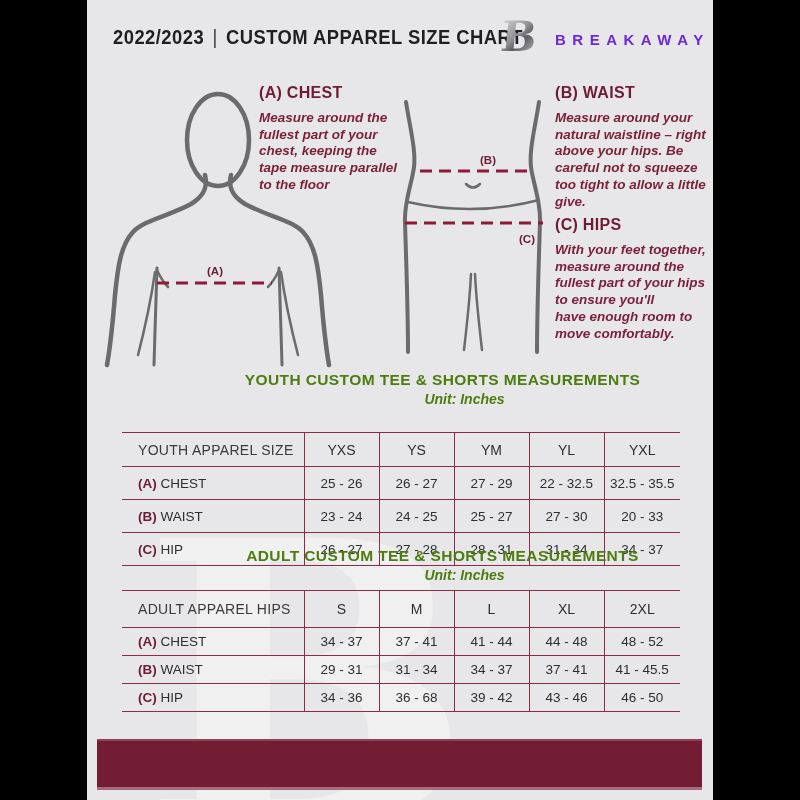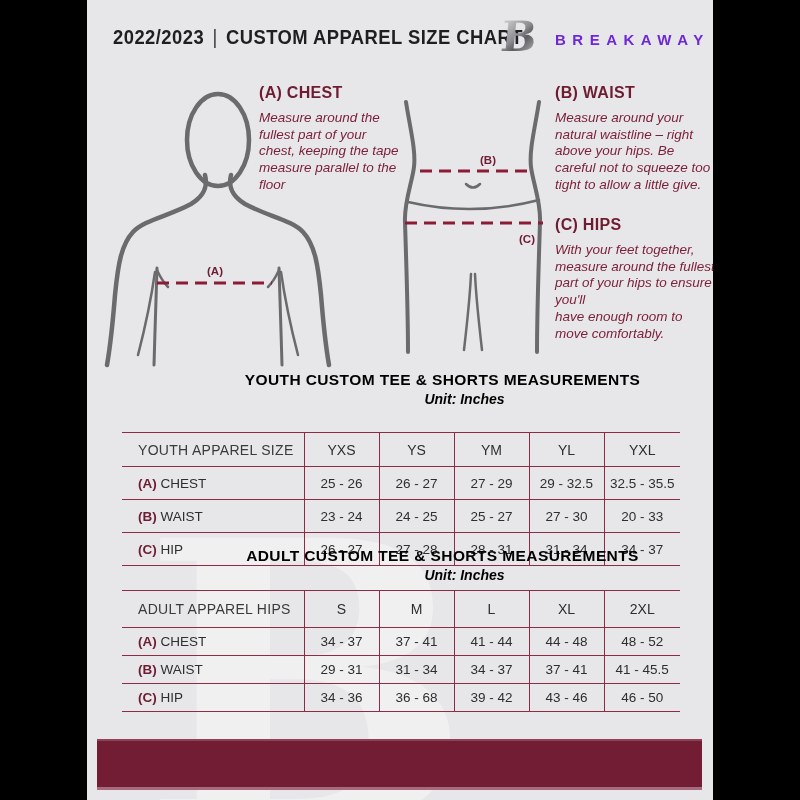--- a/index.html
+++ b/index.html
@@ -37,28 +37,28 @@
     position:absolute;left:54px;top:13px;
     font-weight:700;font-size:15px;letter-spacing:6.5px;color:#6d28d9;white-space:nowrap;
   }
   
   .guide-svg{position:absolute;left:0;top:80px;}
   .guide-block{position:absolute;color:#7c213a;}
   .guide-block h3{
     margin:0 0 8px 0;font-size:16px;font-weight:800;color:#6e1c31;letter-spacing:.3px;
   }
   .guide-block p{
-    margin:0;font-style:italic;font-size:13.5px;line-height:1.24;font-weight:400;
+    margin:0;font-style:italic;font-size:13.5px;line-height:1.24;font-weight:700;
     white-space:pre-line;
   }
   .guide-chest{left:172px;top:84px;width:146px;}
   .guide-waist{left:468px;top:84px;width:158px;}
   .guide-hips{left:468px;top:216px;width:164px;}
   
-  .section-title{position:absolute;left:0;width:711px;text-align:center;color:#000000;}
+  .section-title{position:absolute;left:0;width:711px;text-align:center;color:#4d7c0f;}
   .section-title .t{font-size:15.5px;font-weight:700;letter-spacing:.4px;}
   .section-title .u{font-size:14px;font-style:italic;font-weight:600;margin-top:2px;padding-left:44px;}
   .youth-title{top:371px;}
   .adult-title{top:547px;}
   
   table.size-table{
     position:absolute;left:35px;width:558px;border-collapse:collapse;table-layout:fixed;
     font-size:13.5px;color:#2e2e30;
   }
   .youth-table{top:432px;}
@@ -174,21 +174,21 @@
       <th class="sizehead">YS</th>
       <th class="sizehead">YM</th>
       <th class="sizehead">YL</th>
       <th class="sizehead">YXL</th>
     </tr>
     <tr>
       <td class="rowhead"><span class="pfx">(A)</span> <span class="rname">CHEST</span></td>
       <td>25 - 26</td>
       <td>26 - 27</td>
       <td>27 - 29</td>
-      <td>29 - 32.5</td>
+      <td>22 - 32.5</td>
       <td>32.5 - 35.5</td>
     </tr>
     <tr>
       <td class="rowhead"><span class="pfx">(B)</span> <span class="rname">WAIST</span></td>
       <td>23 - 24</td>
       <td>24 - 25</td>
       <td>25 - 27</td>
       <td>27 - 30</td>
       <td>20 - 33</td>
     </tr>

